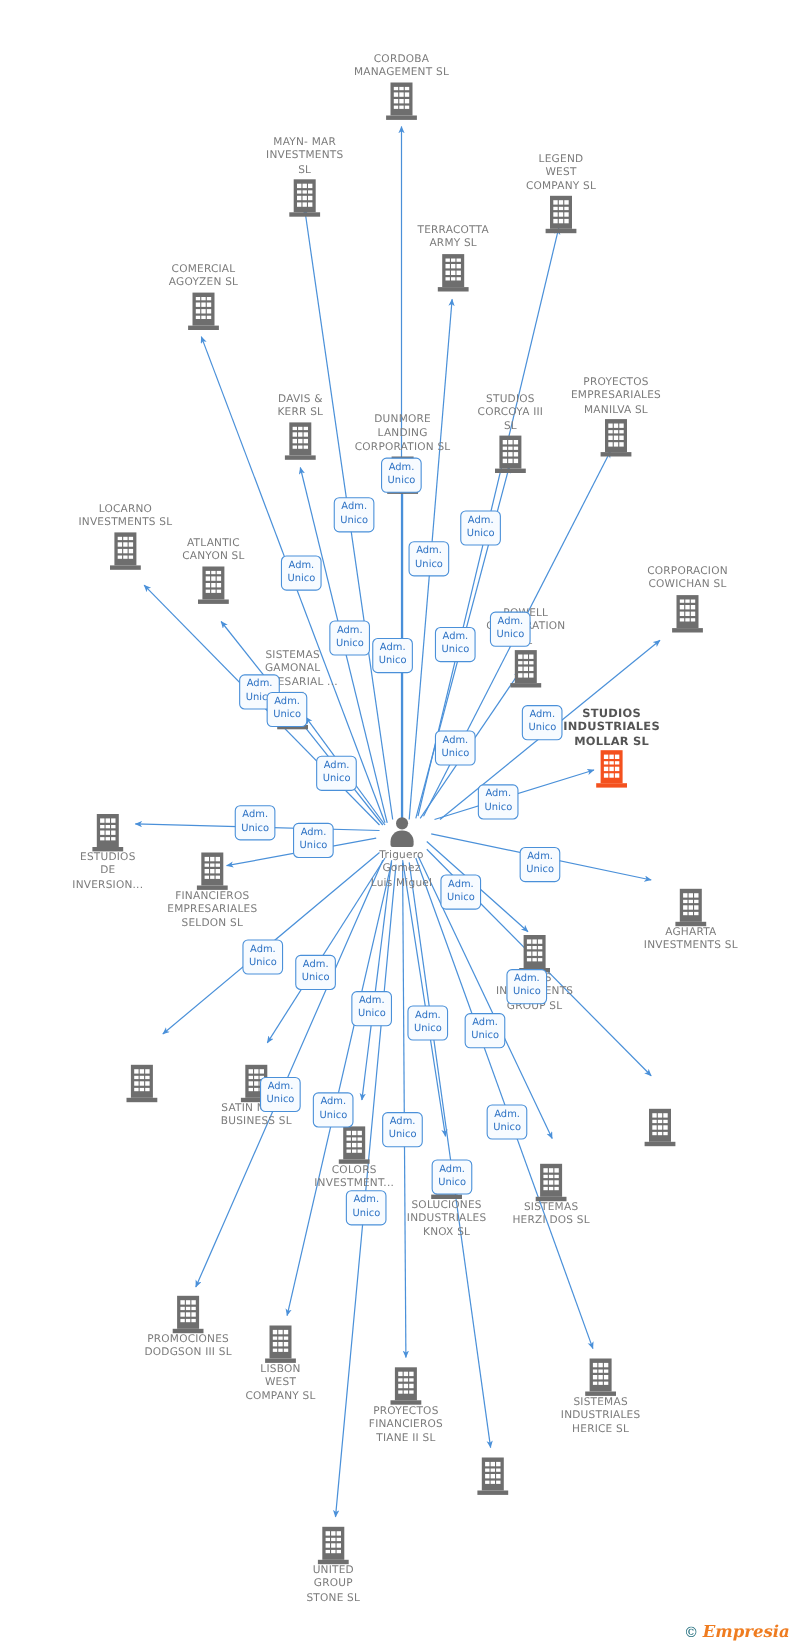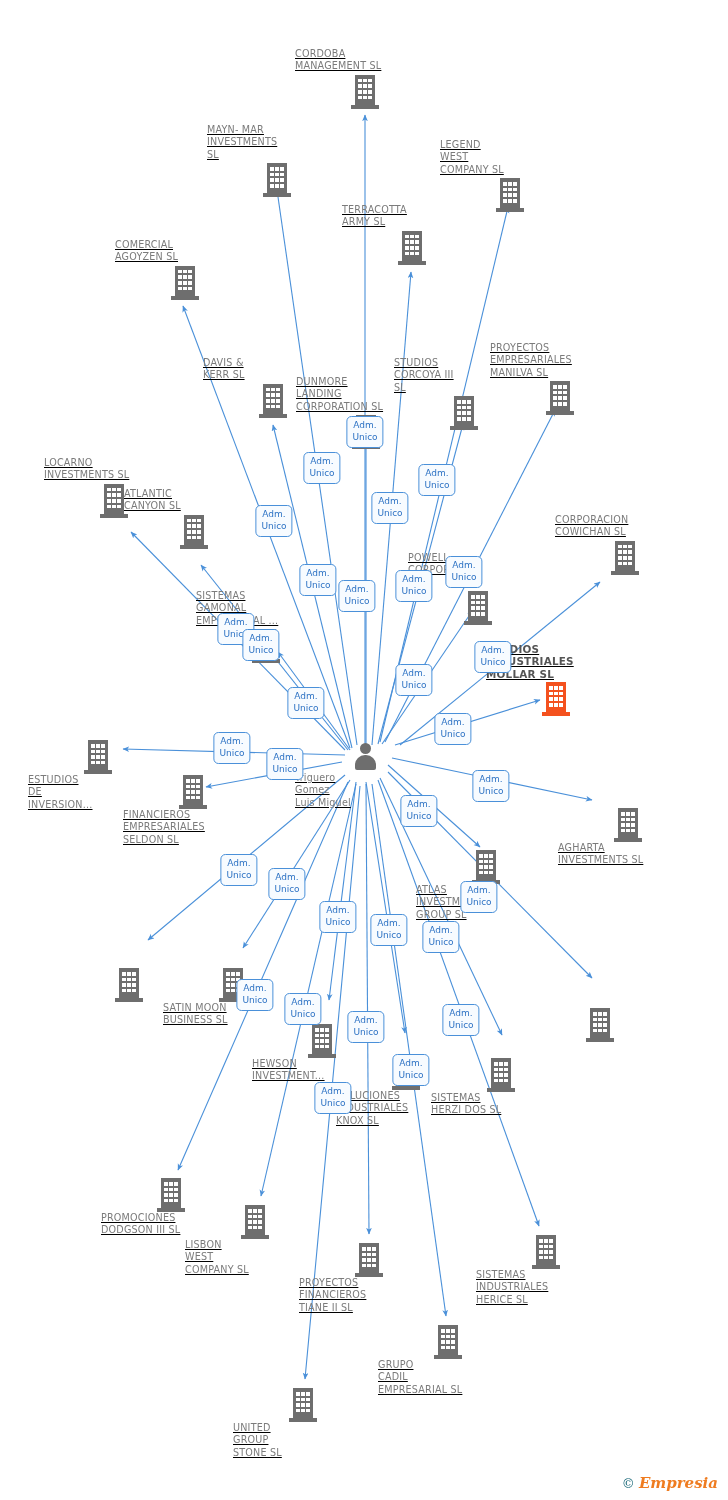--- a/index.html
+++ b/index.html
@@ -5,21 +5,21 @@
   html,body{margin:0;padding:0;background:#ffffff;}
   #stage{
     position:relative;
     width:728px;height:1500px;
     background:#ffffff;
     font-family:"DejaVu Sans", sans-serif;
     overflow:hidden;
   }
   svg#edges{position:absolute;left:0;top:0;width:728px;height:1500px;}
 
-  .node{position:absolute;transform:translate(-50%,0);width:140px;text-decoration:underline;}
+  .node{position:absolute;transform:translate(-50%,0);text-align:center;width:140px;}
   .node .lbl{
     font-size:9.6px;color:#7b7b7b;line-height:12.4px;letter-spacing:.2px;
     white-space:pre-line;
   }
   .node.highlight .lbl{color:#545454;font-weight:bold;font-size:10.4px;}
   .node .ico{display:block;margin:0 auto;}
   .node.above .lbl{margin-bottom:2px;}
 
   
   .bld{position:relative;width:28px;height:34px;margin:0 auto;}
@@ -534,21 +534,21 @@
           <div class="win" style="left: 7px; top: 9.6px;"></div>
           <div class="win" style="left: 12.2px; top: 9.6px;"></div>
           <div class="win" style="left: 17.4px; top: 9.6px;"></div>
           <div class="win" style="left: 7px; top: 15.2px;"></div>
           <div class="win" style="left: 12.2px; top: 15.2px;"></div>
           <div class="win" style="left: 17.4px; top: 15.2px;"></div>
           <div class="win" style="left: 7px; top: 20.8px;"></div>
           <div class="win" style="left: 12.2px; top: 20.8px;"></div>
           <div class="win" style="left: 17.4px; top: 20.8px;"></div>
         </div>
-        <div class="lbl">HEWSON
+        <div class="lbl">COLORS
 INVESTMENT...</div>
       </div>
       <div class="node below" style="left: 406px; top: 1056px;">
         <div class="bld ico">
           <div class="body"></div>
           <div class="base"></div>
           <div class="win" style="left: 7px; top: 4px;"></div>
           <div class="win" style="left: 12.2px; top: 4px;"></div>
           <div class="win" style="left: 17.4px; top: 4px;"></div>
           <div class="win" style="left: 7px; top: 9.6px;"></div>
@@ -696,23 +696,20 @@
           <div class="win" style="left: 7px; top: 9.6px;"></div>
           <div class="win" style="left: 12.2px; top: 9.6px;"></div>
           <div class="win" style="left: 17.4px; top: 9.6px;"></div>
           <div class="win" style="left: 7px; top: 15.2px;"></div>
           <div class="win" style="left: 12.2px; top: 15.2px;"></div>
           <div class="win" style="left: 17.4px; top: 15.2px;"></div>
           <div class="win" style="left: 7px; top: 20.8px;"></div>
           <div class="win" style="left: 12.2px; top: 20.8px;"></div>
           <div class="win" style="left: 17.4px; top: 20.8px;"></div>
         </div>
-        <div class="lbl">GRUPO
-CADIL
-EMPRESARIAL SL</div>
       </div>
       <div class="node below" style="left: 303px; top: 1388px;">
         <div class="bld ico">
           <div class="body"></div>
           <div class="base"></div>
           <div class="win" style="left: 7px; top: 4px;"></div>
           <div class="win" style="left: 12.2px; top: 4px;"></div>
           <div class="win" style="left: 17.4px; top: 4px;"></div>
           <div class="win" style="left: 7px; top: 9.6px;"></div>
           <div class="win" style="left: 12.2px; top: 9.6px;"></div>

